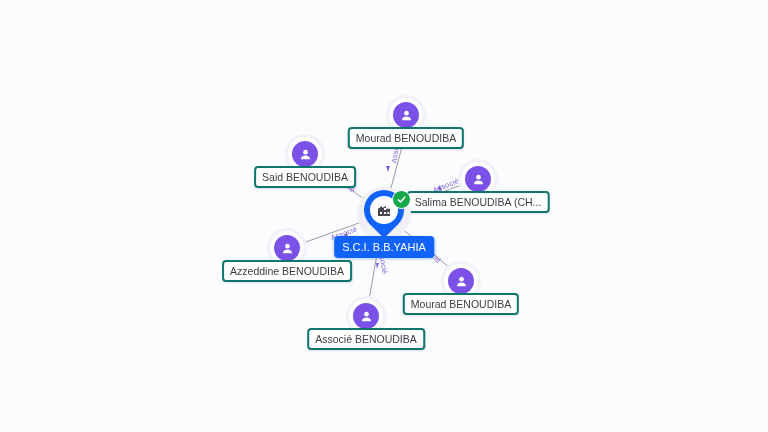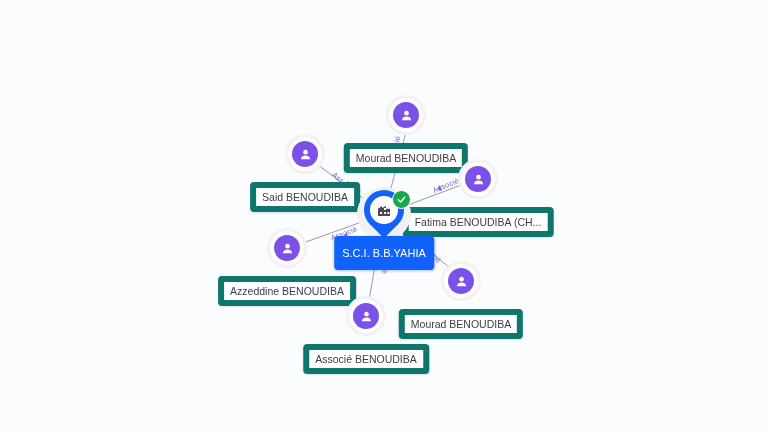--- a/index.html
+++ b/index.html
@@ -51,31 +51,31 @@
     height: 26px;
     border-radius: 50%;
     background: #7c51e8;
     display: flex;
     align-items: center;
     justify-content: center;
   }
   .avatar-circle svg { display: block; }
   .node-label {
     position: absolute;
-    top: 28px;
+    top: 12px;
     left: 50%;
     transform: translateX(-50%);
     white-space: nowrap;
     background: #ffffff;
     color: #3c3c46;
     font-size: 10.5px;
     line-height: 14px;
     padding: 2px 6px;
     border-radius: 4px;
-    border: 6px solid #0f766e;
+    border: 2px solid #0f766e;
     box-shadow: 0 1px 2px rgba(40,40,70,.13);
   }
 
   
   #company-node {
     position: absolute;
     width: 0;
     height: 0;
   }
   .pin-halo {
@@ -128,21 +128,21 @@
     position: absolute;
     top: 22px;
     left: 50%;
     transform: translateX(-50%);
     white-space: nowrap;
     background: #1161fb;
     color: #ffffff;
     font-size: 11px;
     line-height: 14px;
     font-weight: normal;
-    padding: 10px 8px;
+    padding: 4px 8px;
     border-radius: 4px;
     box-shadow: 0 1px 3px rgba(17,97,251,.35);
   }
 
   
   .edge-label {
     position: absolute;
     color: #8061d6;
     font-size: 7.5px;
     line-height: 9px;
@@ -209,21 +209,21 @@
 
   <div class="person-node" style="left:478px;top:179px;">
     <div class="avatar-wrap">
       <div class="avatar-circle">
         <svg width="15" height="15" viewBox="0 0 24 24" fill="#ffffff">
           <circle cx="12" cy="8.2" r="3.7"></circle>
           <path d="M4.6 19.5c0-4 3.3-6.1 7.4-6.1s7.4 2.1 7.4 6.1z"></path>
         </svg>
       </div>
     </div>
-    <div class="node-label">Fatima BENOUDIBA (CH...</div>
+    <div class="node-label">Salima BENOUDIBA (CH...</div>
   </div>
 
   <div class="person-node" style="left:287px;top:248px;">
     <div class="avatar-wrap">
       <div class="avatar-circle">
         <svg width="15" height="15" viewBox="0 0 24 24" fill="#ffffff">
           <circle cx="12" cy="8.2" r="3.7"></circle>
           <path d="M4.6 19.5c0-4 3.3-6.1 7.4-6.1s7.4 2.1 7.4 6.1z"></path>
         </svg>
       </div>

